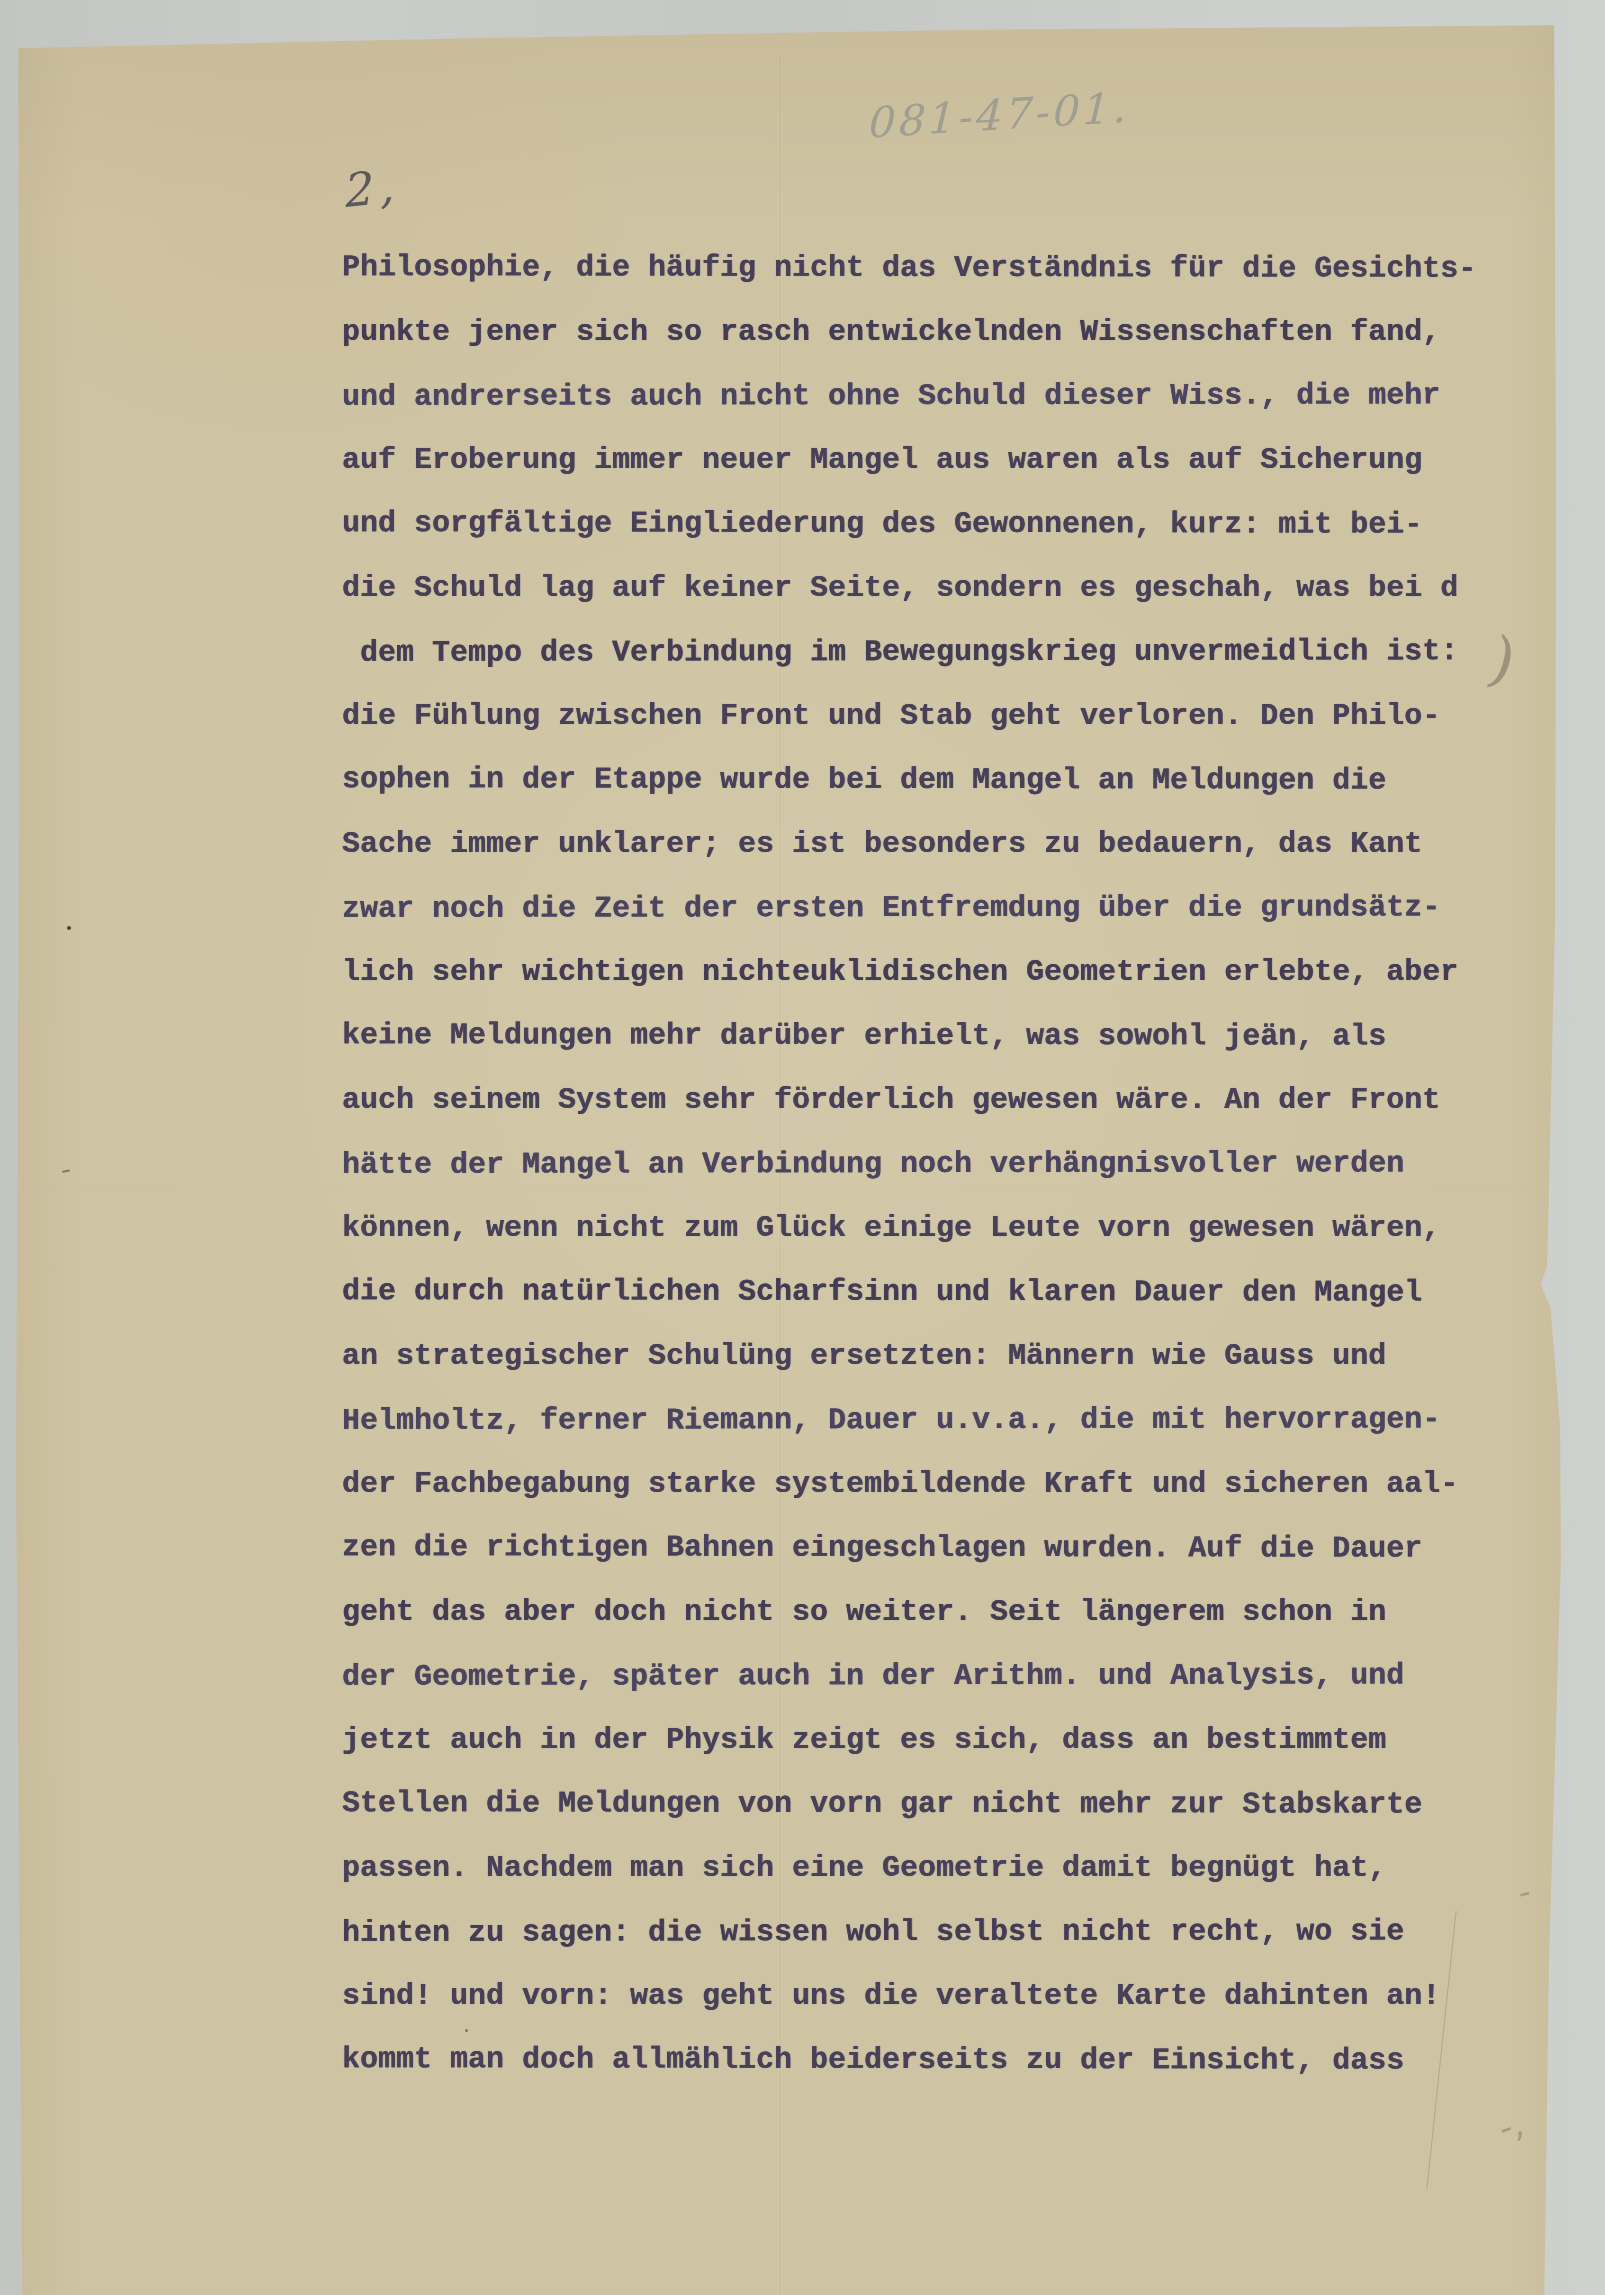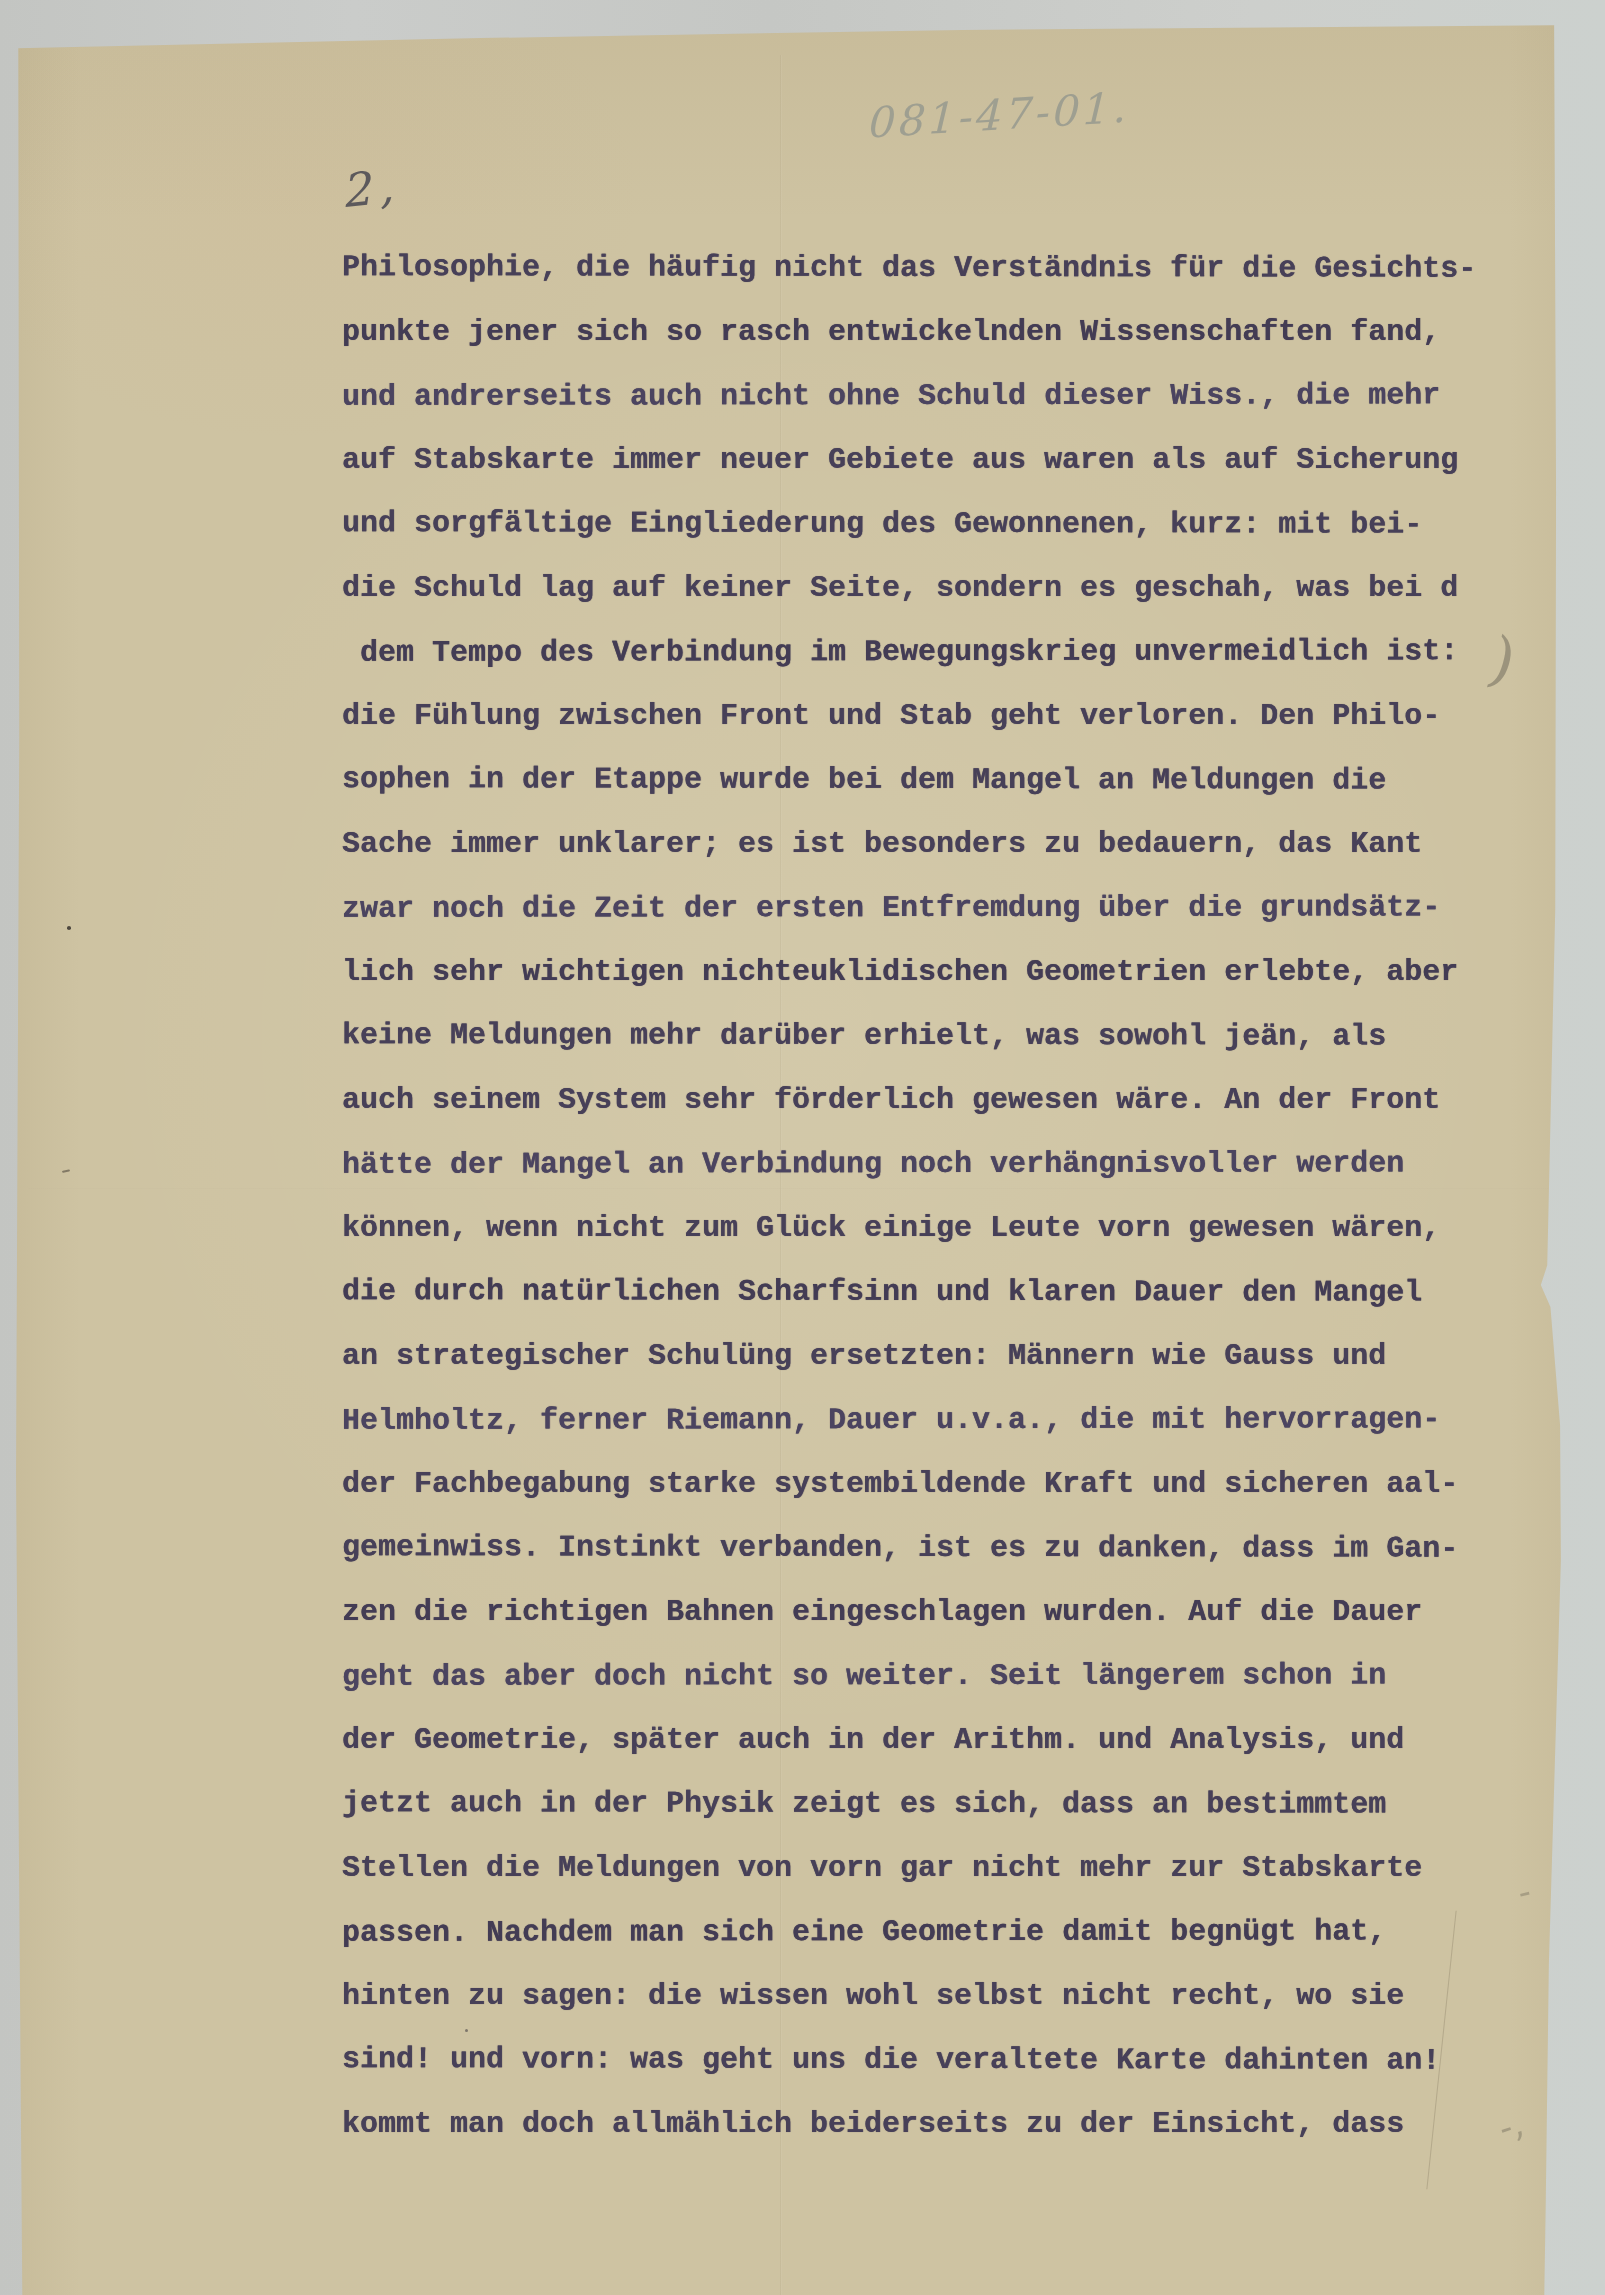--- a/index.html
+++ b/index.html
@@ -104,38 +104,37 @@
     <div class="speck-3"></div>
 
     <div class="archival">081-47-01.</div>
 
     <div class="pagenum">2,</div>
 
     <div class="typed">
         <div class="line">Philosophie, die häufig nicht das Verständnis für die Gesichts-</div>
         <div class="line">punkte jener sich so rasch entwickelnden Wissenschaften fand,</div>
         <div class="line">und andrerseits auch nicht ohne Schuld dieser Wiss., die mehr</div>
-        <div class="line">auf Stabskarte immer neuer Gebiete aus waren als auf Sicherung</div>
+        <div class="line">auf Eroberung immer neuer Mangel aus waren als auf Sicherung</div>
         <div class="line">und sorgfältige Eingliederung des Gewonnenen, kurz: mit bei-</div>
         <div class="line">die Schuld lag auf keiner Seite, sondern es geschah, was bei d</div>
         <div class="line"> dem Tempo des Verbindung im Bewegungskrieg unvermeidlich ist:</div>
         <div class="line">die Fühlung zwischen Front und Stab geht verloren. Den Philo-</div>
         <div class="line">sophen in der Etappe wurde bei dem Mangel an Meldungen die</div>
         <div class="line">Sache immer unklarer; es ist besonders zu bedauern, das Kant</div>
         <div class="line">zwar noch die Zeit der ersten Entfremdung über die grundsätz-</div>
         <div class="line">lich sehr wichtigen nichteuklidischen Geometrien erlebte, aber</div>
         <div class="line">keine Meldungen mehr darüber erhielt, was sowohl jeän, als</div>
         <div class="line">auch seinem System sehr förderlich gewesen wäre. An der Front</div>
         <div class="line">hätte der Mangel an Verbindung noch verhängnisvoller werden</div>
         <div class="line">können, wenn nicht zum Glück einige Leute vorn gewesen wären,</div>
         <div class="line">die durch natürlichen Scharfsinn und klaren Dauer den Mangel</div>
         <div class="line">an strategischer Schulüng ersetzten: Männern wie Gauss und</div>
         <div class="line">Helmholtz, ferner Riemann, Dauer u.v.a., die mit hervorragen-</div>
         <div class="line">der Fachbegabung starke systembildende Kraft und sicheren aal-</div>
-        <div class="line">gemeinwiss. Instinkt verbanden, ist es zu danken, dass im Gan-</div>
         <div class="line">zen die richtigen Bahnen eingeschlagen wurden. Auf die Dauer</div>
         <div class="line">geht das aber doch nicht so weiter. Seit längerem schon in</div>
         <div class="line">der Geometrie, später auch in der Arithm. und Analysis, und</div>
         <div class="line">jetzt auch in der Physik zeigt es sich, dass an bestimmtem</div>
         <div class="line">Stellen die Meldungen von vorn gar nicht mehr zur Stabskarte</div>
         <div class="line">passen. Nachdem man sich eine Geometrie damit begnügt hat,</div>
         <div class="line">hinten zu sagen: die wissen wohl selbst nicht recht, wo sie</div>
         <div class="line">sind! und vorn: was geht uns die veraltete Karte dahinten an!</div>
         <div class="line">kommt man doch allmählich beiderseits zu der Einsicht, dass</div>
       </div>

